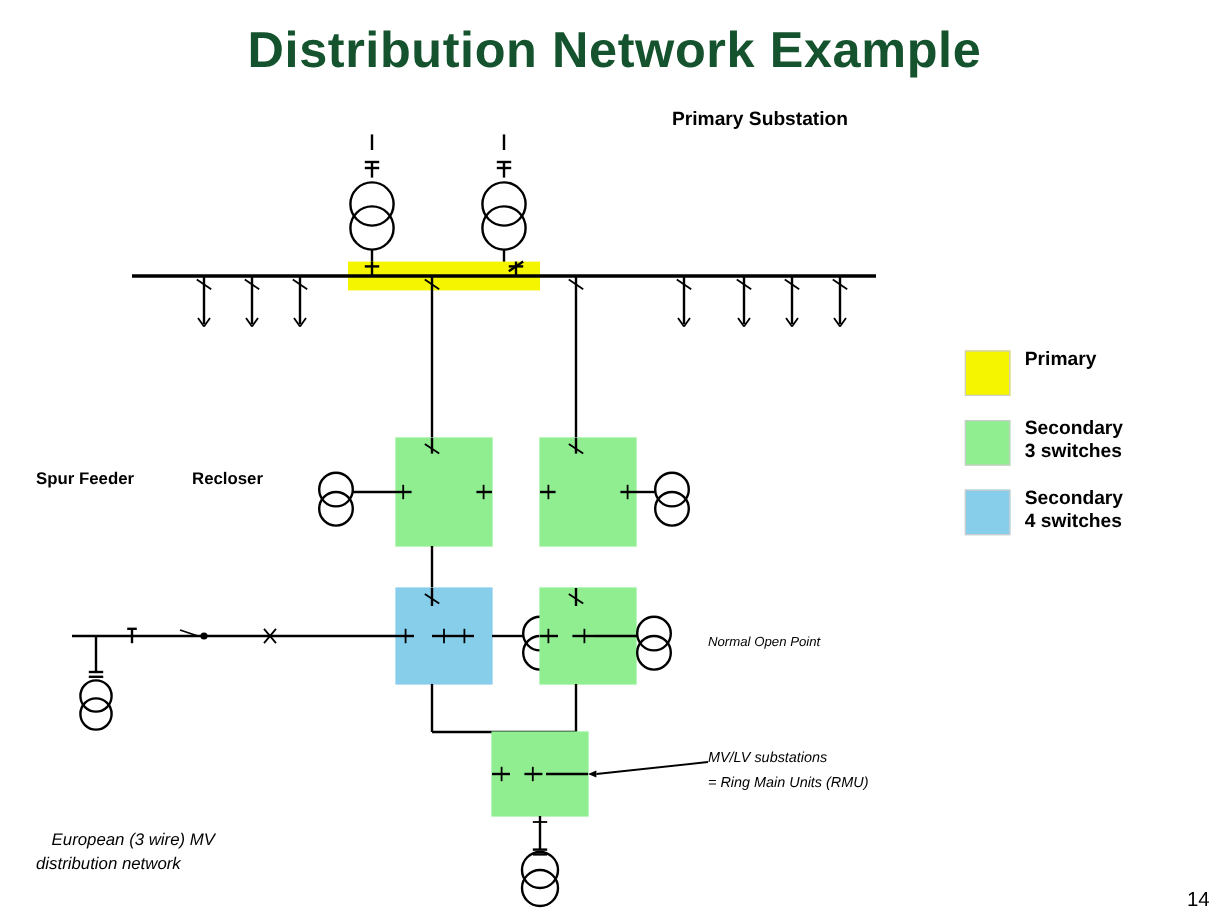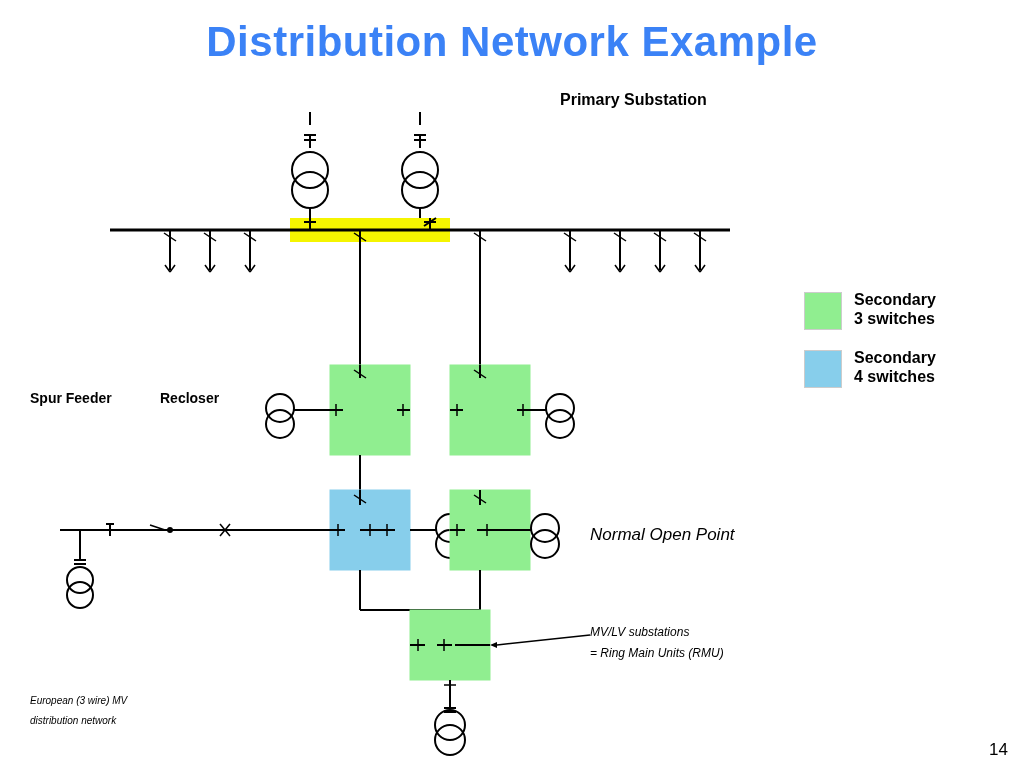--- a/index.html
+++ b/index.html
@@ -7,21 +7,21 @@
       width: 1024px;
       height: 768px;
       background: white;
       font-family: Arial, sans-serif;
       overflow: hidden;
       position: relative;
     }
 
     .page-title {
       text-align: center;
-      color: #3b82f6;
+      color: #14532d;
       font-size: 42px;
       font-weight: bold;
       padding-top: 18px;
       letter-spacing: 0.5px;
     }
 
     .diagram-area {
       position: absolute;
       top: 70px;
       left: 0;
@@ -354,32 +354,36 @@
 
 <div class="label-spur-feeder">
   <span style="font-size:14px;font-weight:bold;">Spur Feeder</span>
 </div>
 
 <div class="label-recloser">
   <span style="font-size:14px;font-weight:bold;">Recloser</span>
 </div>
 
 <div class="label-normal-open">
-  <span style="font-size:17px;font-style:italic;">Normal Open Point</span>
+  <span style="font-size:11px;font-style:italic;">Normal Open Point</span>
 </div>
 
 <div class="label-mvlv">
   <span style="font-size:12px;font-style:italic;">MV/LV substations<br>= Ring Main Units (RMU)</span>
 </div>
 
 <div class="label-european">
-  <span style="font-size:10px;font-style:italic;">European (3 wire) MV<br>distribution network</span>
+  <span style="font-size:14px;font-style:italic;margin-left:13px;">European (3 wire) MV<br>distribution network</span>
 </div>
 
 <div class="legend">
+  <div class="legend-item legend-primary">
+    <div class="legend-box"></div>
+    <div class="legend-label">Primary</div>
+  </div>
   <div class="legend-item legend-secondary3">
     <div class="legend-box"></div>
     <div class="legend-label">Secondary<br>3 switches</div>
   </div>
   <div class="legend-item legend-secondary4">
     <div class="legend-box"></div>
     <div class="legend-label">Secondary<br>4 switches</div>
   </div>
 </div>
 

